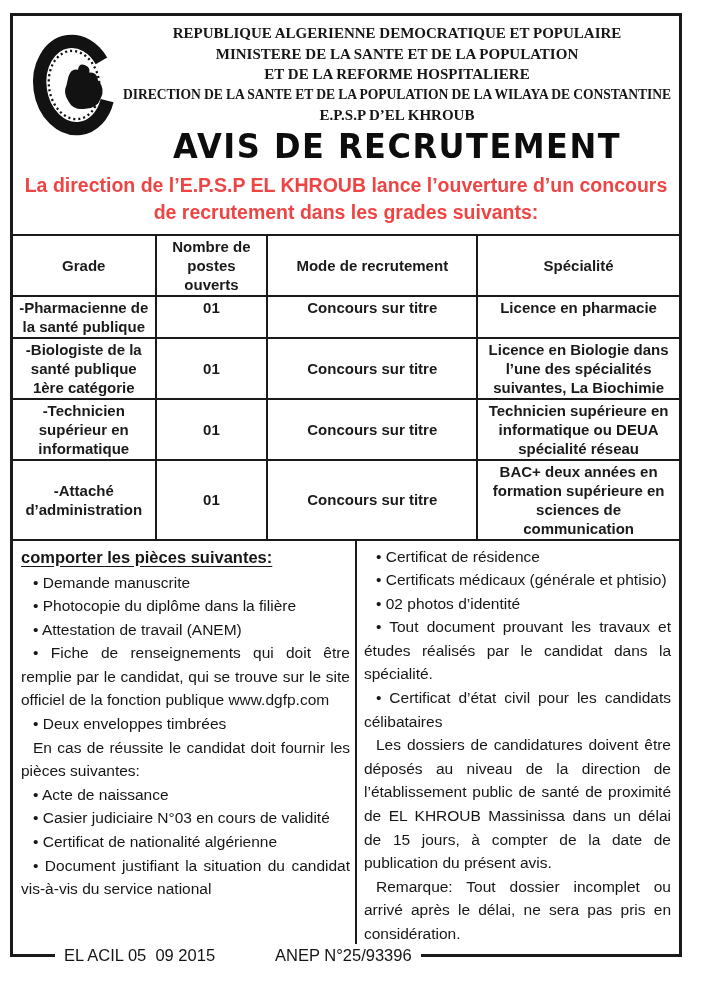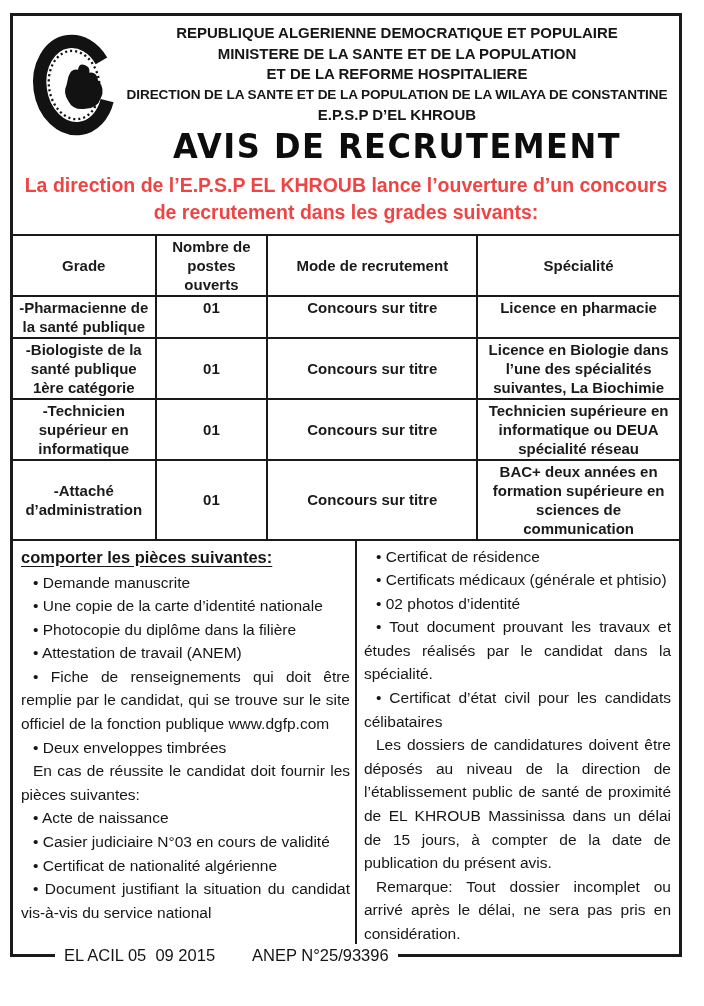--- a/index.html
+++ b/index.html
@@ -6,21 +6,21 @@
   .page{position:relative;width:704px;height:1006px;background:#fff;overflow:hidden;
         font-family:"Liberation Sans", sans-serif;color:#161616;}
   .sheet{position:absolute;left:10px;top:13px;width:666px;height:938px;
          border:3px solid #1a1a1a;display:flex;flex-direction:column;}
 
   
   .hdr{position:relative;padding-top:7px;}
   .logo{position:absolute;left:16px;top:10px;width:96px;height:118px;}
   .hdr-lines{margin-left:102px;text-align:center;font-weight:bold;
              font-size:15px;line-height:20.5px;}
-  .hl{white-space:nowrap;}
+  .hl{white-space:nowrap;font-family:Liberation Serif, serif;}
   .hl-long{font-size:13.6px;letter-spacing:-0.1px;}
   .big-title{font-family:"DejaVu Sans", sans-serif;font-weight:bold;font-size:32px;
              letter-spacing:1.5px;line-height:40px;margin-top:1px;transform:scaleY(1.04);
              color:#0d0d0d;}
 
   
   .subtitle{text-align:center;font-weight:bold;font-size:19.5px;line-height:27.5px;
             margin-top:5px;margin-bottom:7px;color:#ef4444;}
 
   
@@ -40,21 +40,21 @@
   .col-left{width:342px;padding:4px 5px 0 8px;box-sizing:border-box;}
   .col-right{flex:1;border-left:2px solid #1a1a1a;padding:4px 8px 0 7px;}
   .col-heading{font-weight:bold;font-size:16.5px;line-height:25px;text-align:left;
                margin-bottom:1px;}
   .col-heading span{display:block;text-decoration:underline;text-underline-offset:3px;}
   .item{margin:0;text-indent:12px;}
   .bullet::before{content:"\2022  ";}
 
   
   .footer{position:absolute;left:42px;bottom:-12px;background:#fff;padding:0 9px;
-          font-size:16.5px;line-height:22px;white-space:pre;display:flex;gap:37px;
+          font-size:16.5px;line-height:22px;white-space:pre;display:flex;gap:60px;
           color:#141414;}
 </style>
 </head>
 <body>
 
 <div class="page">
   <div class="sheet">
 
     <div class="hdr">
       <div class="logo">
@@ -119,21 +119,20 @@
       </tr>
     </tbody>
       </table>
 
     <div class="cols">
       <div class="col col-left">
         <div class="col-heading">
           <span>comporter les pièces suivantes:</span>
         </div>
         <p class="item bullet">Demande manuscrite</p>
-        <p class="item bullet">Une copie de la carte d’identité nationale</p>
         <p class="item bullet">Photocopie du diplôme dans la filière</p>
         <p class="item bullet">Attestation de travail (ANEM)</p>
         <p class="item bullet">Fiche de renseignements qui doit être remplie par le candidat, qui se trouve sur le site officiel de la fonction publique www.dgfp.com</p>
         <p class="item bullet">Deux enveloppes timbrées</p>
         <p class="item">En cas de réussite le candidat doit fournir les pièces suivantes:</p>
         <p class="item bullet">Acte de naissance</p>
         <p class="item bullet">Casier judiciaire N°03 en cours de validité</p>
         <p class="item bullet">Certificat de nationalité algérienne</p>
         <p class="item bullet">Document justifiant la situation du candidat vis-à-vis du service national</p>
       </div>

